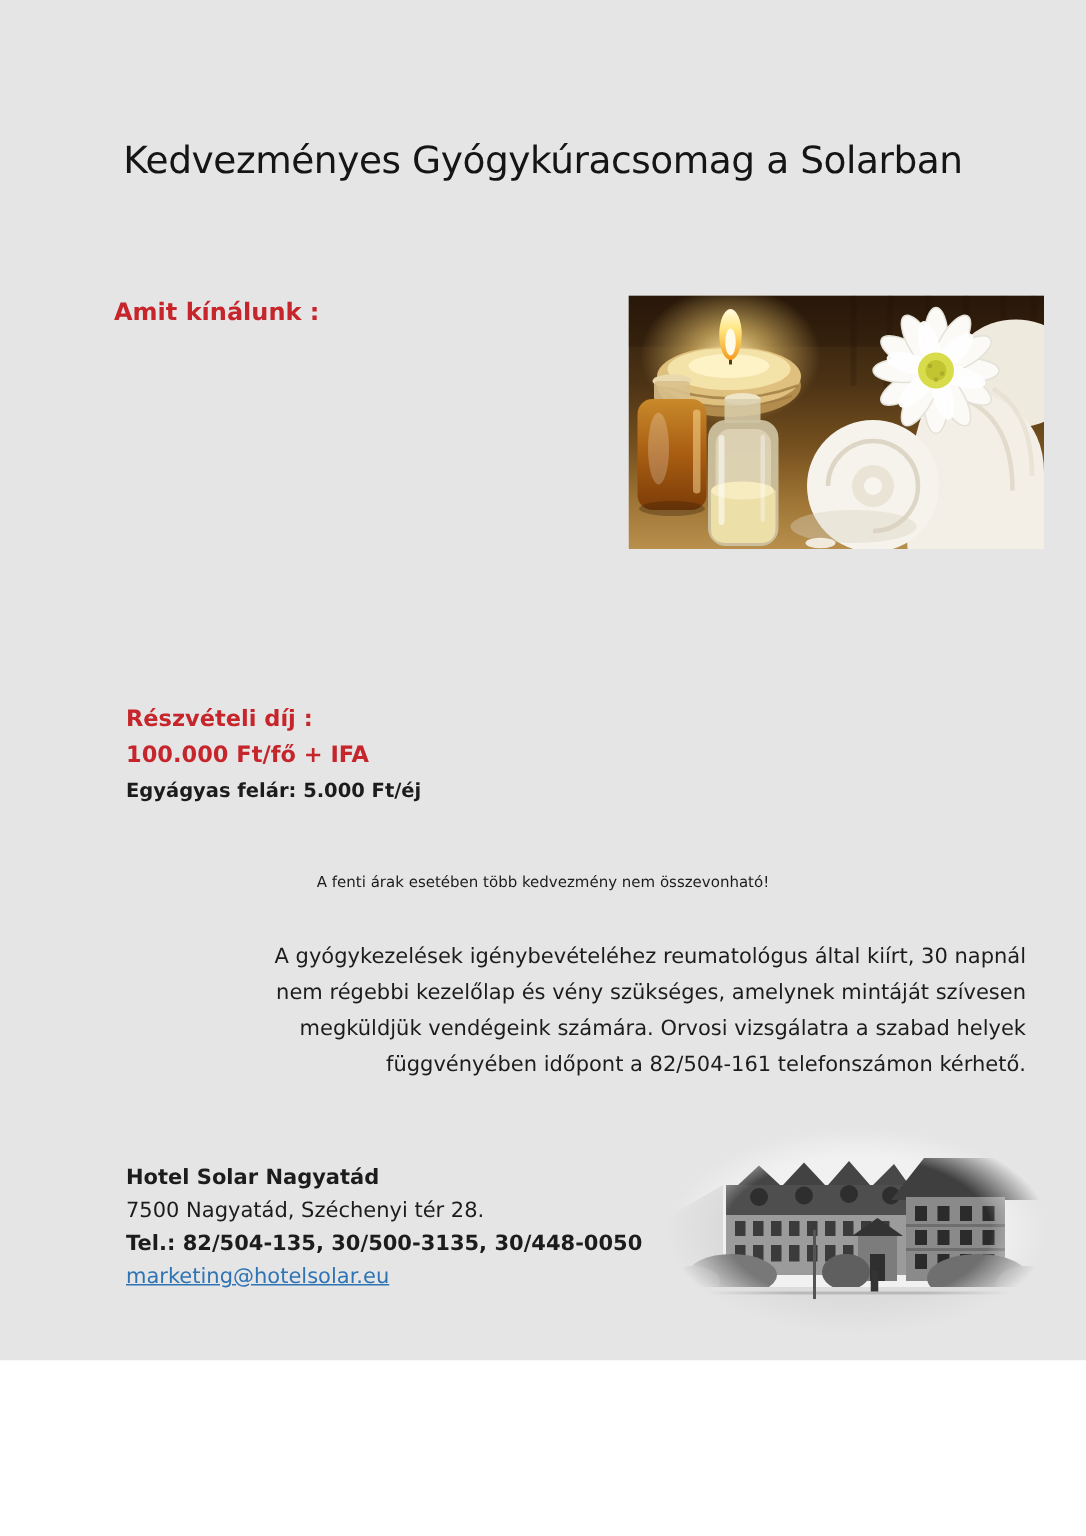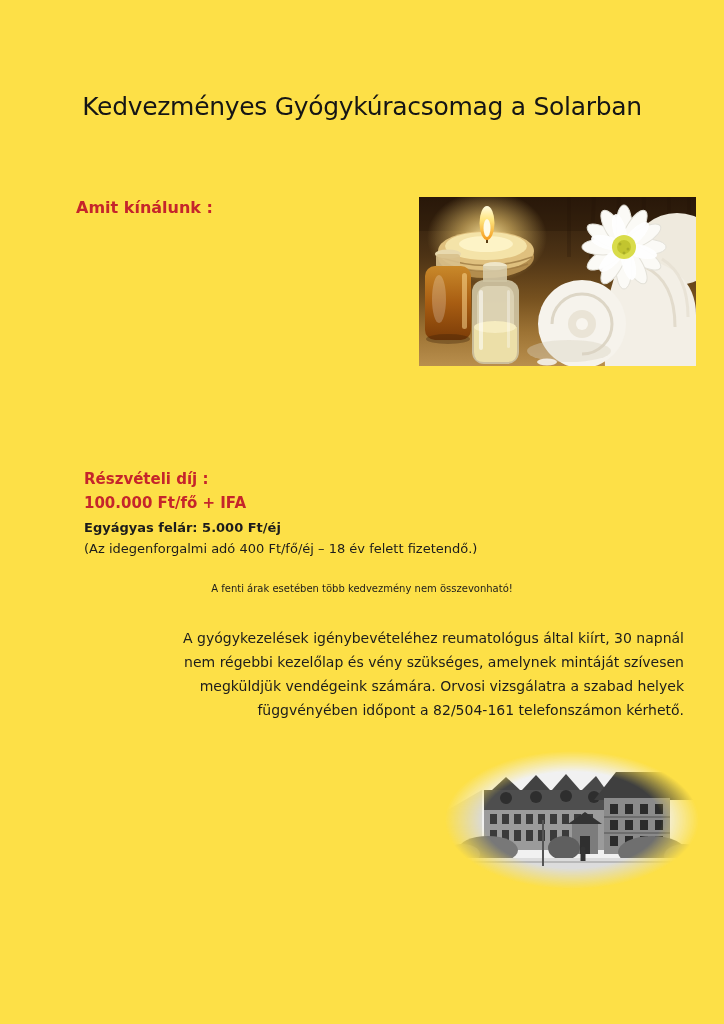--- a/index.html
+++ b/index.html
@@ -1,20 +1,20 @@
 <!DOCTYPE html>
 <html style="--red: #C5252B; --link: #2E74B5;"><head>
 <meta charset="utf-8">
 <style>
   html, body { margin: 0; padding: 0; background: #ffffff; }
   .page {
     position: relative;
     width: 724px;
-    height: 1024px;
-    background: #fde047;
+    height: 907px;
+    background: #e5e5e5;
     overflow: hidden;
     font-family: "DejaVu Sans", "Liberation Sans", sans-serif;
     color: #1c1c1c;
   }
   .abs { position: absolute; }
   .title {
     left: 0; right: 0; top: 92px;
     text-align: center;
     font-size: 25px;
     letter-spacing: -0.3px;
@@ -190,28 +190,33 @@
       <circle r="7" fill="#c2c52f"></circle>
       <circle cx="-4" cy="-3" r="1.5" fill="#a9ad28"></circle>
       <circle cx="4" cy="2" r="1.5" fill="#a9ad28"></circle>
       <circle cx="0" cy="6" r="1.5" fill="#a9ad28"></circle>
     </g>
   </svg>
 
   <div class="abs pricing-heading">Részvételi díj :</div>
   <div class="abs price-line">100.000 Ft/fő + IFA</div>
   <div class="abs supplement-note">Egyágyas felár: 5.000 Ft/éj</div>
-  <div class="abs tax-note">(Az idegenforgalmi adó 400 Ft/fő/éj – 18 év felett fizetendő.)</div>
 
   <div class="abs discount-note">A fenti árak esetében több kedvezmény nem összevonható!</div>
   <div class="abs medical-note">A gyógykezelések igénybevételéhez reumatológus által kiírt, 30 napnál
 nem régebbi kezelőlap és vény szükséges, amelynek mintáját szívesen
 megküldjük vendégeink számára. Orvosi vizsgálatra a szabad helyek
 függvényében időpont a 82/504-161 telefonszámon kérhető.</div>
 
+  <div class="abs contact">
+    <div class="bold">Hotel Solar Nagyatád</div>
+    <div>7500 Nagyatád, Széchenyi tér 28.</div>
+    <div class="bold">Tel.: 82/504-135, 30/500-3135, 30/448-0050</div>
+    <span class="email-link">marketing@hotelsolar.eu</span>
+  </div>
 
   <svg class="abs hotel-photo" viewBox="0 0 256 140" aria-hidden="true">
     <defs>
       <radialGradient id="hFade" cx="0.5" cy="0.5" r="0.5">
         <stop offset="0" stop-color="#ffffff"></stop>
         <stop offset="0.7" stop-color="#ffffff"></stop>
         <stop offset="1" stop-color="#000000"></stop>
       </radialGradient>
       <mask id="hMask">
         <rect width="256" height="140" fill="#000000"></rect>

